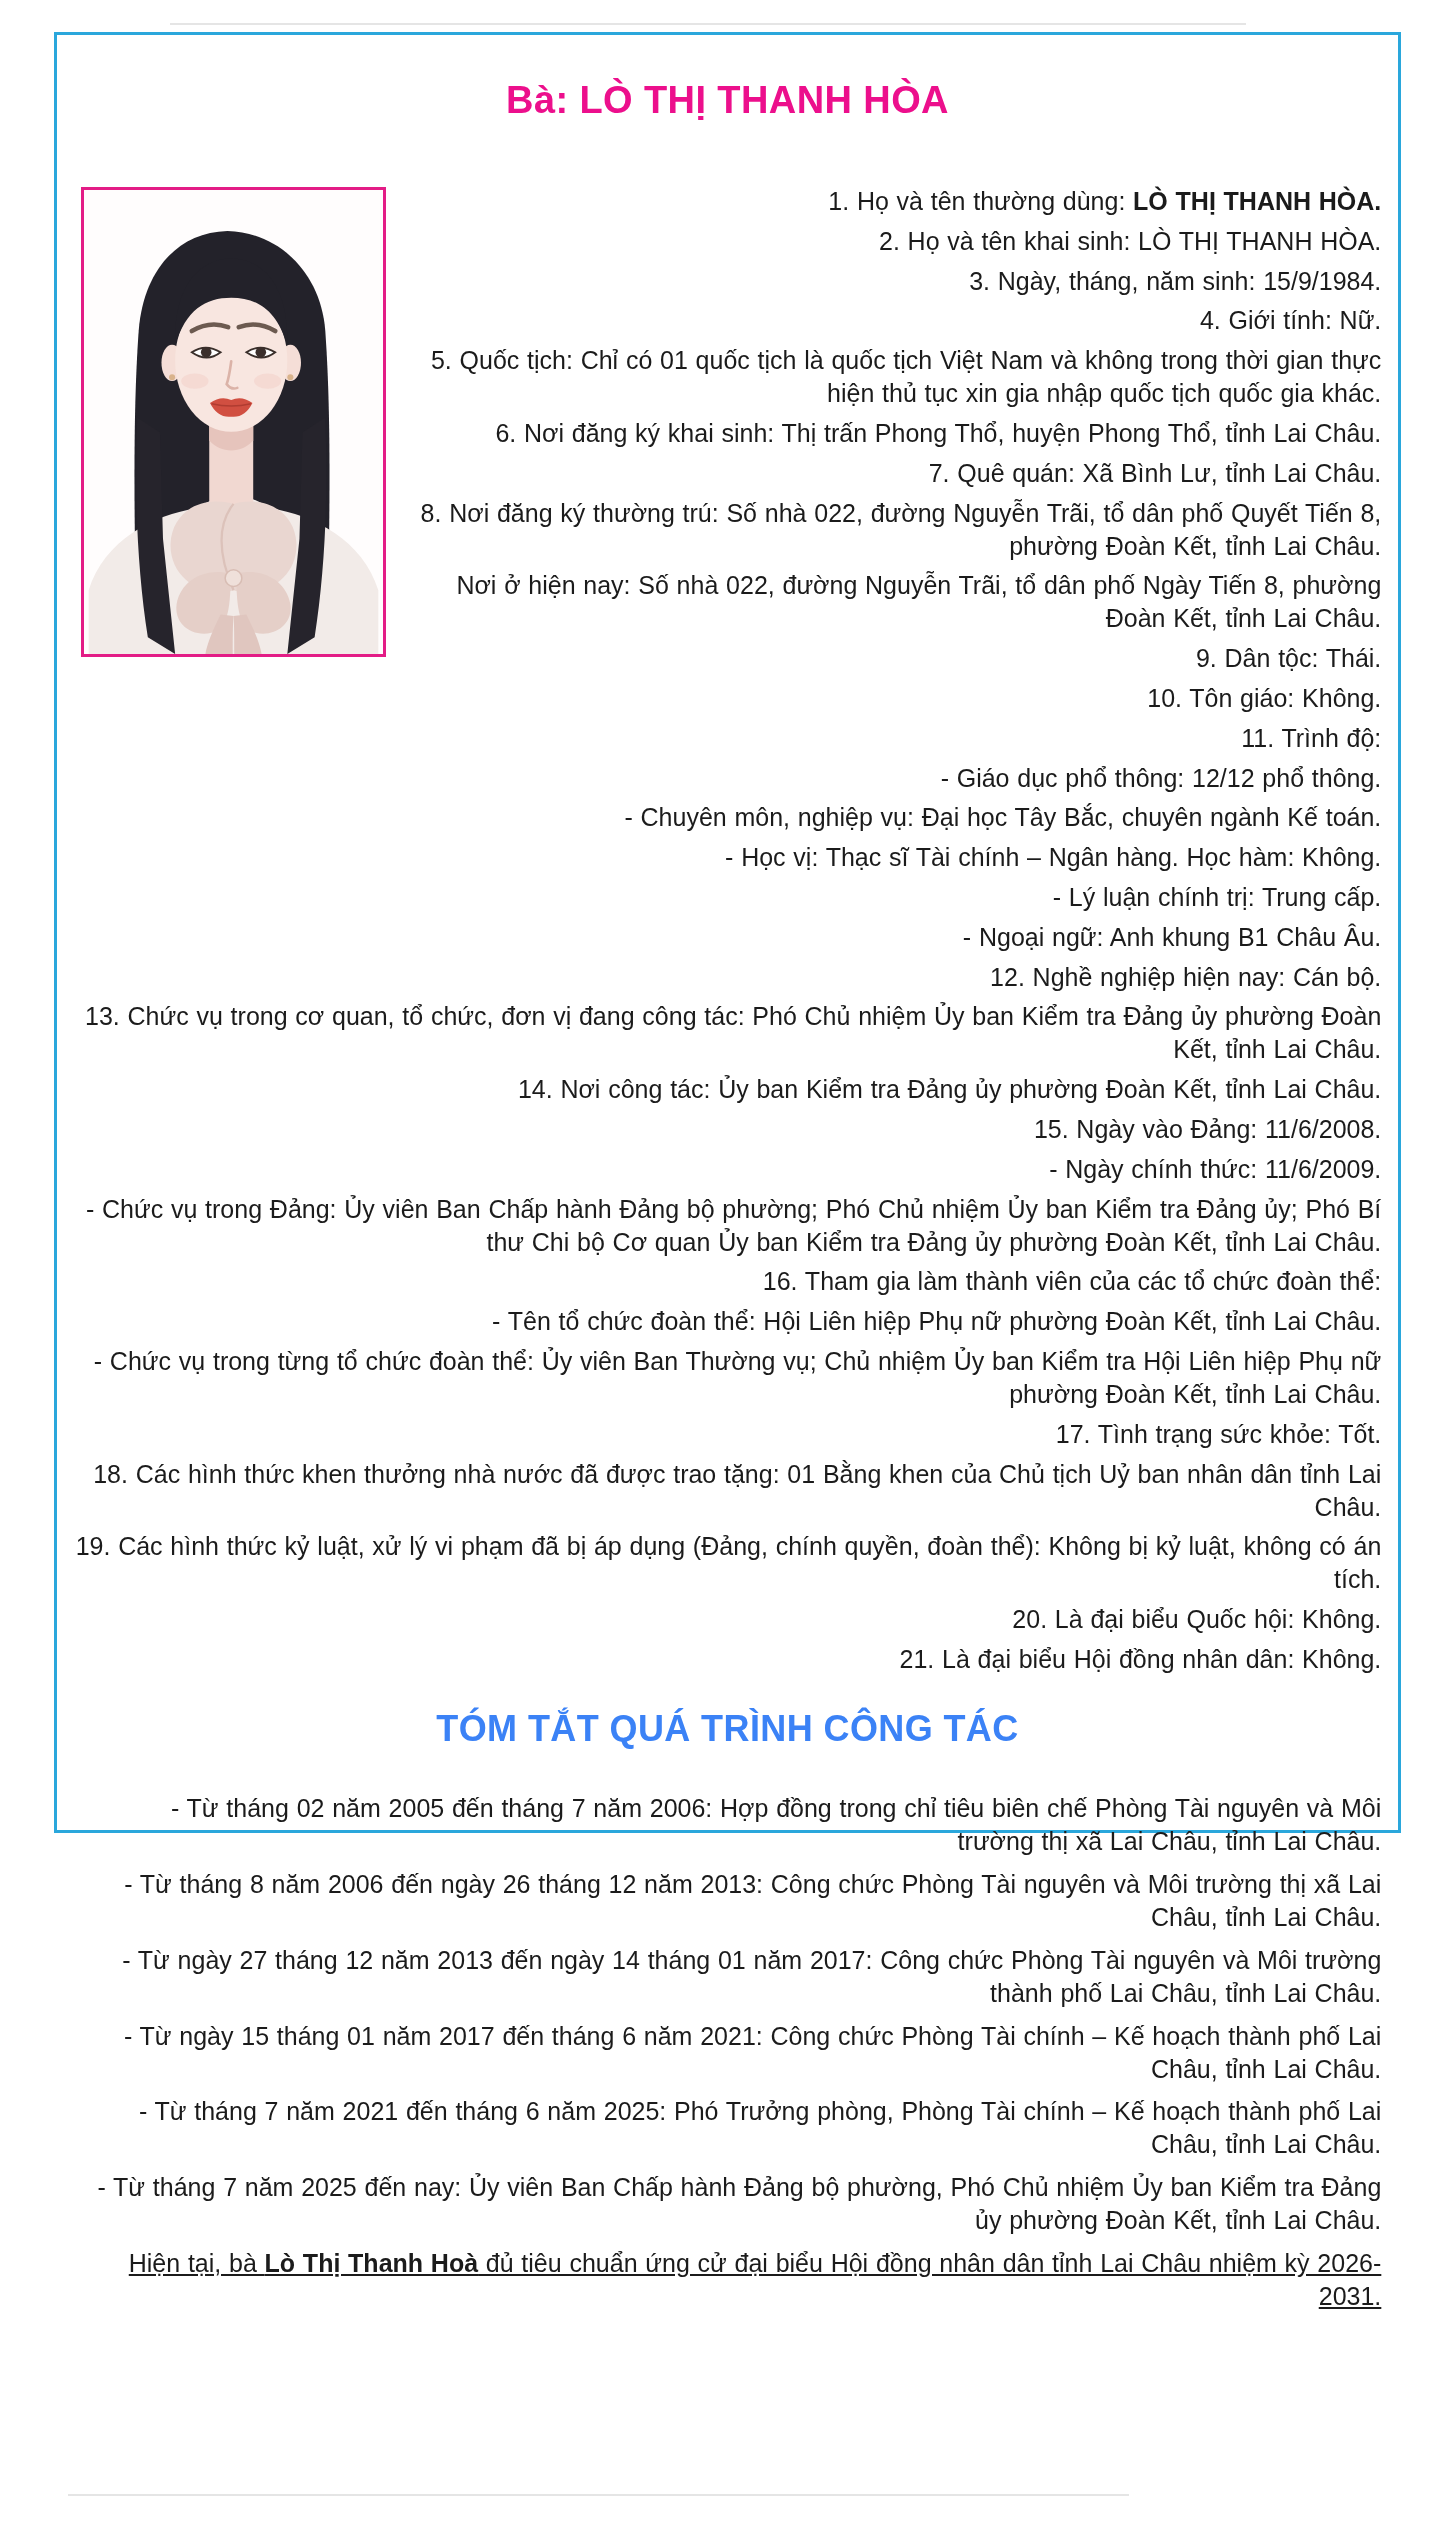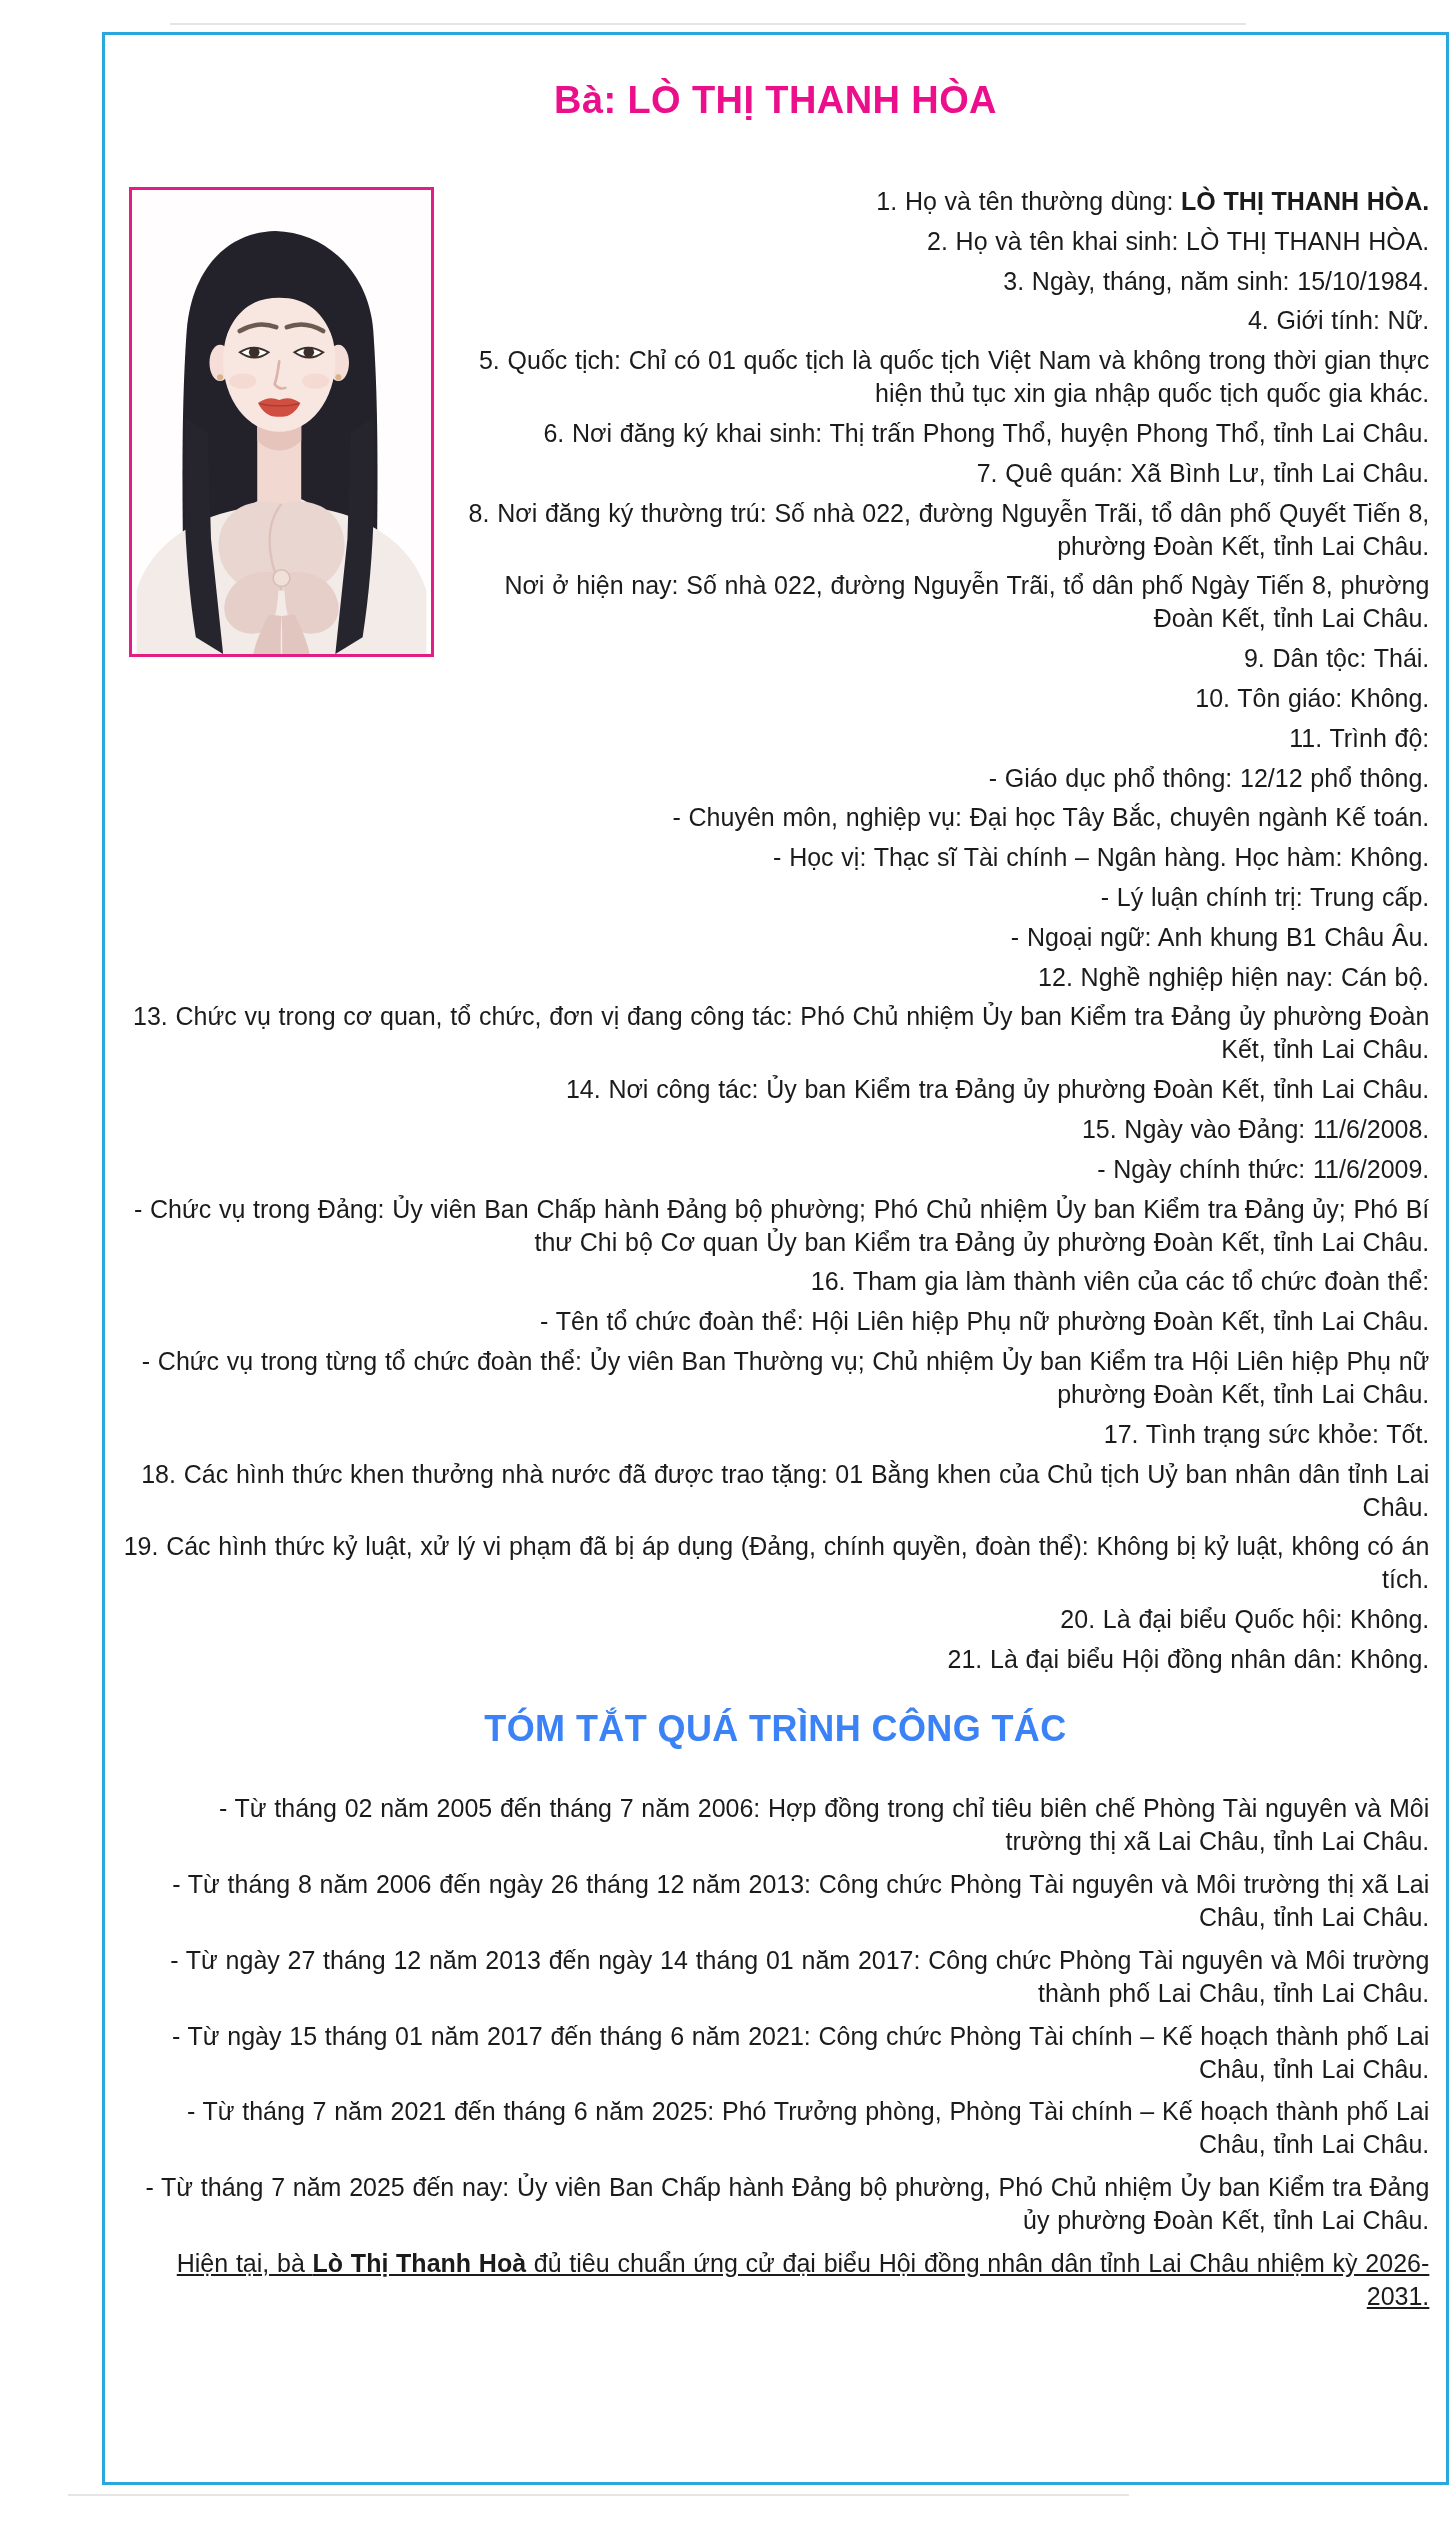--- a/index.html
+++ b/index.html
@@ -7,22 +7,22 @@
   body{
     width:1455px;height:2538px;position:relative;background:#ffffff;
     font-family:"Liberation Sans", sans-serif;color:#1b1b1b;
     -webkit-font-smoothing:antialiased;
   }
   .artifact-line{position:absolute;height:1.5px;background:#dedede;opacity:.8;}
   .artifact-top{left:170px;top:23px;width:1076px;}
   .artifact-bottom{left:68px;top:2494px;width:1061px;}
 
   .frame{
-    position:absolute;left:54px;top:32px;width:1347px;height:2453px;
-    border:3.8px solid #2aa7dc;background:#ffffff;box-sizing:border-box;margin-left:48px;
+    position:absolute;left:54px;top:32px;width:1347px;height:1801px;
+    border:3.8px solid #2aa7dc;background:#ffffff;box-sizing:border-box;
   }
   .inner{padding:0 16.7px;}
 
   .doc-title{
     margin:42px 0 0 0;text-align:center;
     font-size:38px;line-height:47px;font-weight:bold;color:#ec0f8c;
     letter-spacing:0.4px;
   }
 
   .body-block{margin-top:61px;}
@@ -110,21 +110,21 @@
           <circle cx="197" cy="512" r="11" fill="#efe0da" stroke="#d8bdb4" stroke-width="2"></circle>
         </svg>
       </div>
 
       <div>
 
           <p class="para"><span>1. Họ và tên thường dùng: </span><b>LÒ THỊ THANH HÒA.</b><span></span></p>
 
           <p class="para"><span>2. Họ và tên khai sinh: LÒ THỊ THANH HÒA.</span><b></b><span></span></p>
 
-          <p class="para"><span>3. Ngày, tháng, năm sinh: 15/10/1984.</span><b></b><span></span></p>
+          <p class="para"><span>3. Ngày, tháng, năm sinh: 15/9/1984.</span><b></b><span></span></p>
 
           <p class="para"><span>4. Giới tính: Nữ.</span><b></b><span></span></p>
 
           <p class="para"><span>5. Quốc tịch: Chỉ có 01 quốc tịch là quốc tịch Việt Nam và không trong thời gian thực hiện thủ tục xin gia nhập quốc tịch quốc gia khác.</span><b></b><span></span></p>
 
           <p class="para"><span>6. Nơi đăng ký khai sinh: Thị trấn Phong Thổ, huyện Phong Thổ, tỉnh Lai Châu.</span><b></b><span></span></p>
 
           <p class="para"><span>7. Quê quán: Xã Bình Lư, tỉnh Lai Châu.</span><b></b><span></span></p>
 
           <p class="para"><span>8. Nơi đăng ký thường trú: Số nhà 022, đường Nguyễn Trãi, tổ dân phố Quyết Tiến 8, phường Đoàn Kết, tỉnh Lai Châu.</span><b></b><span></span></p>

